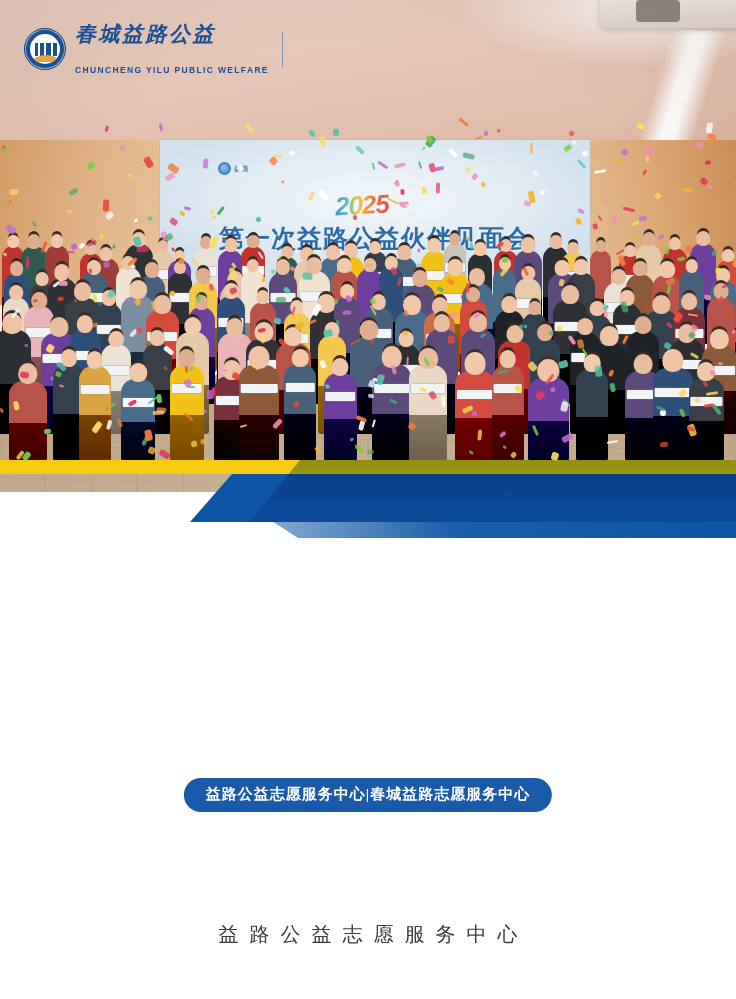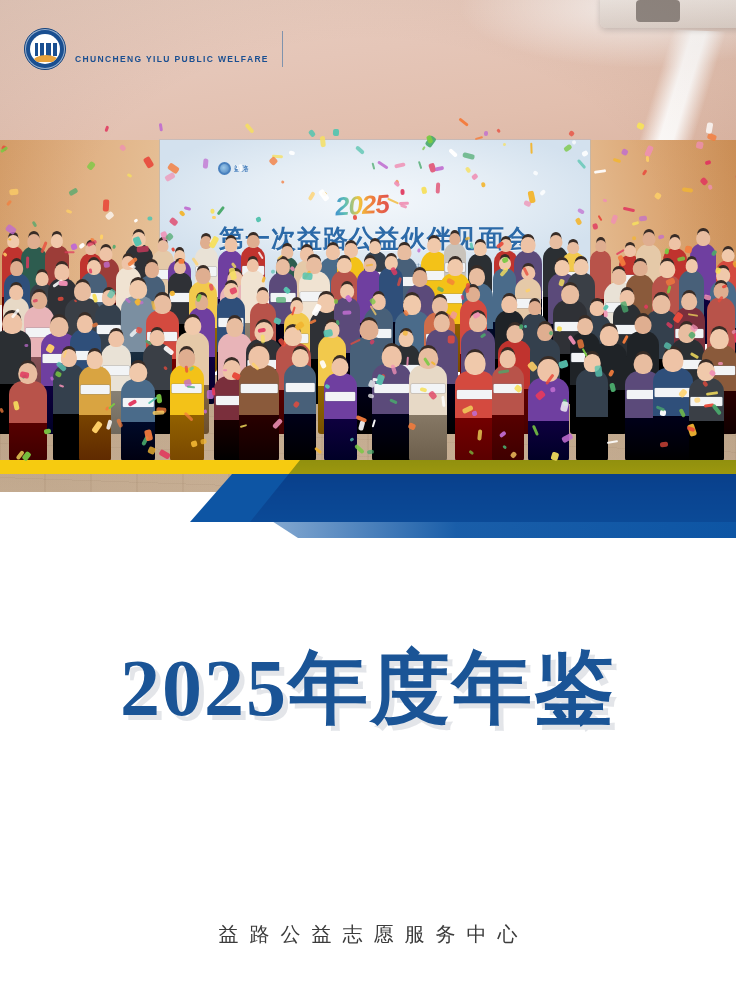--- a/index.html
+++ b/index.html
@@ -1215,26 +1215,27 @@
   <div class="photo-mask"></div>
 
   <div class="header-logos">
 
     <div class="logo-a">
       <div class="logo-a-seal">
         <div class="ring-txt"></div>
         <div class="inner"></div>
       </div>
       <div class="logo-a-text">
+        <div class="cn">春城益路公益</div>
         <div class="en">CHUNCHENG YILU PUBLIC WELFARE</div>
       </div>
     </div>
 
     <div class="logo-divider"></div>
 
   </div>
 
-  <div class="title-main">2025年度年鉴</div>
-
+
+  <div class="org-pill">益路公益志愿服务中心|春城益路志愿服务中心</div>
 
   <div class="tagline">益路公益志愿服务中心</div>
 
 </div>
 
 </body></html>

